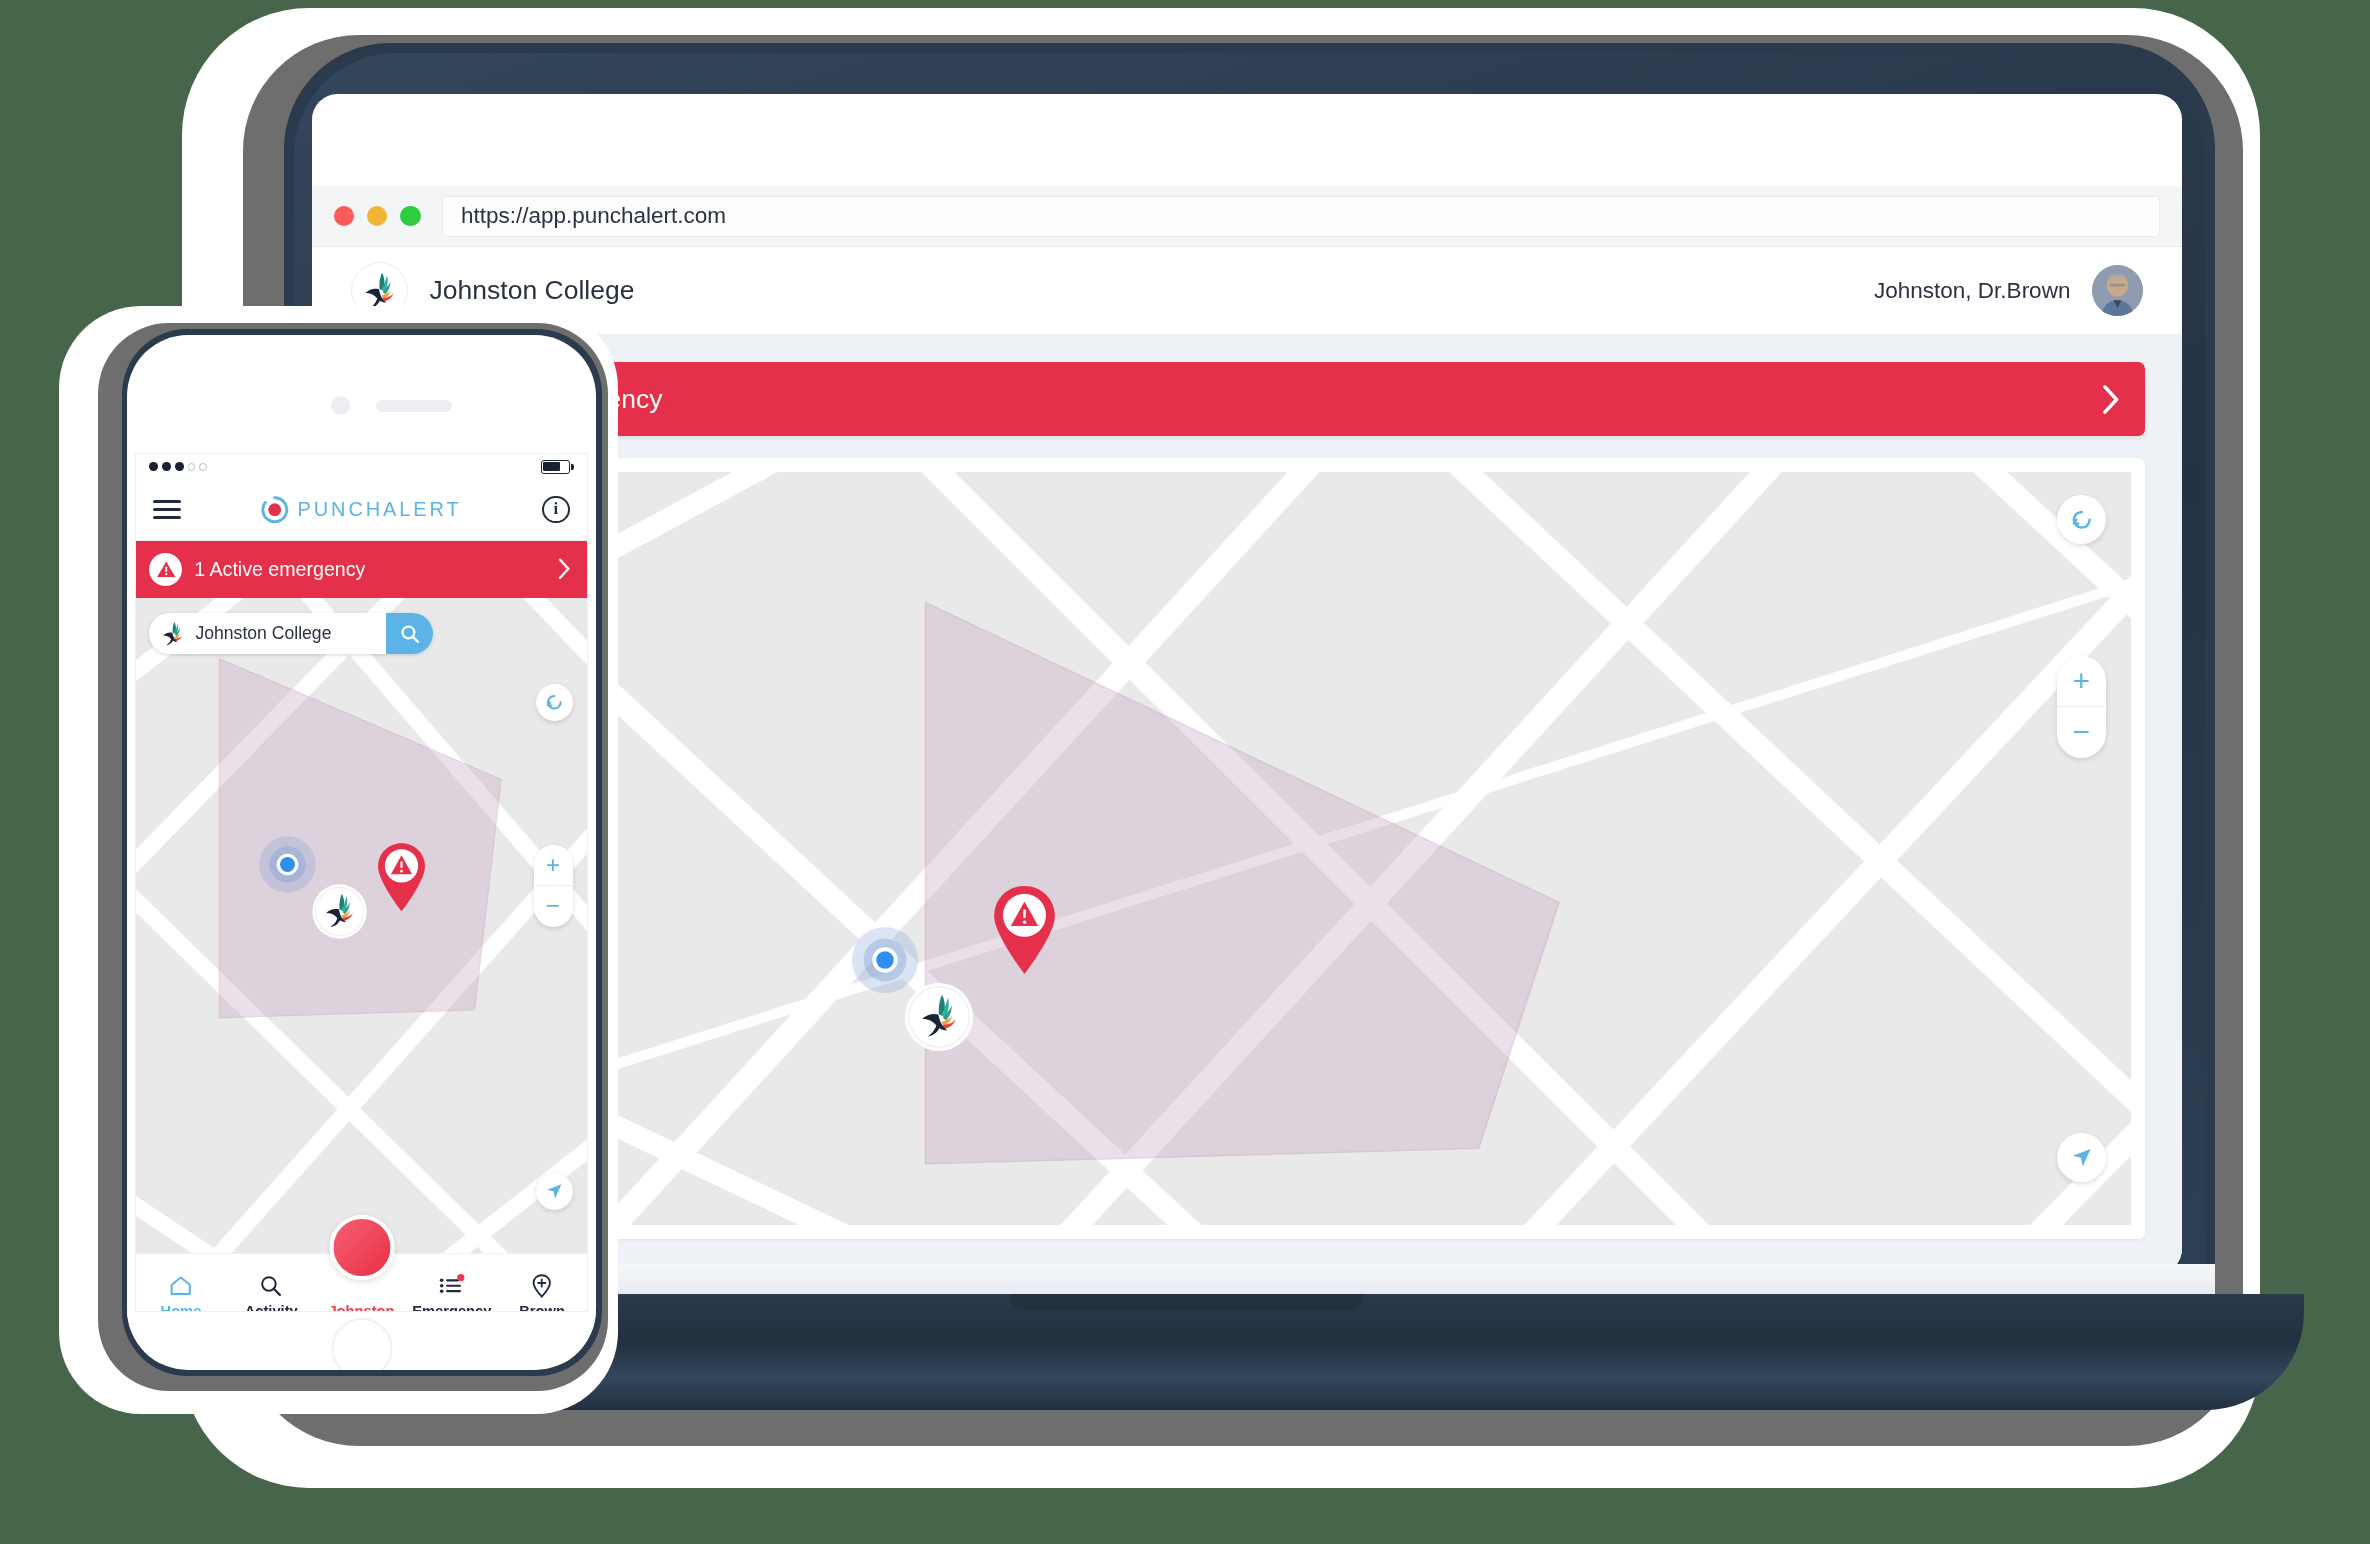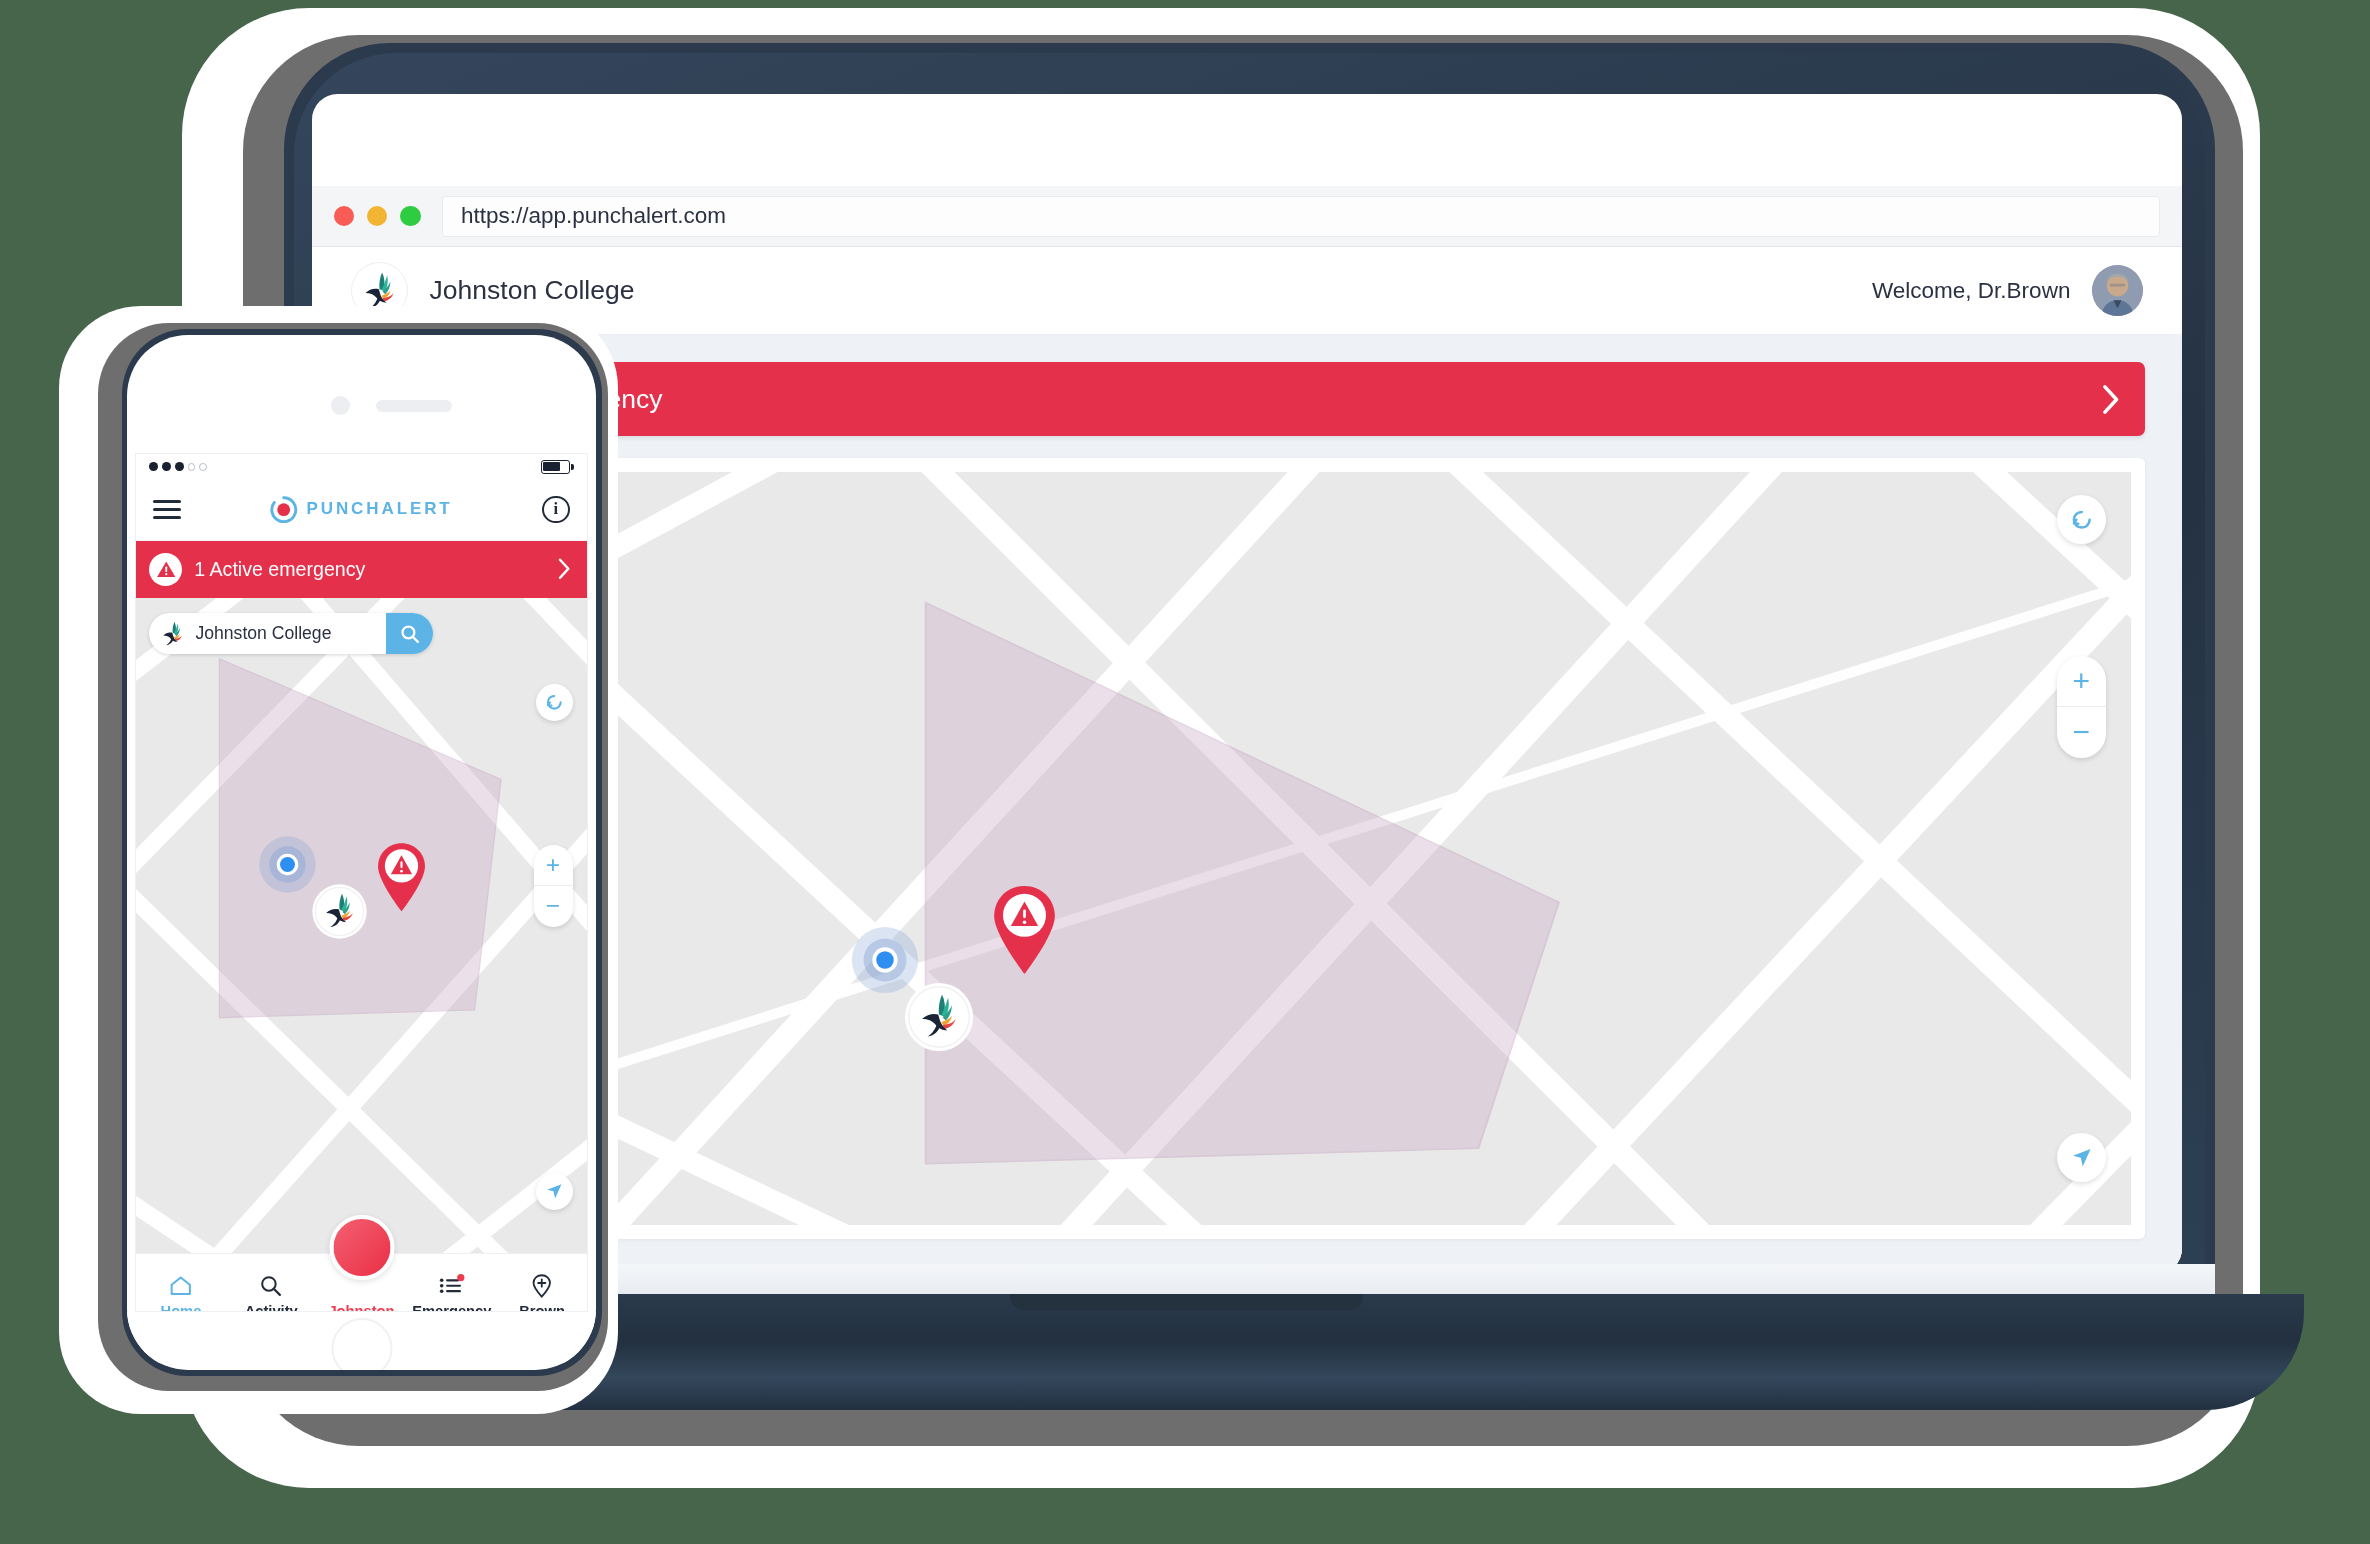--- a/index.html
+++ b/index.html
@@ -204,21 +204,21 @@
   .batt-fill { width: 72%; height: 100%; background: #1a2130; border-radius: 1px; }
   .batt-tip { width: 2.9px; height: 5.9px; background: #1a2130; margin-left: 1px; border-radius: 0 2px 2px 0; }
 
   .phone-navbar {
     height: 61px; background: #fff; display: flex; align-items: center;
     padding: 0 17.6px; border-bottom: 1px solid #f0f1f4;
   }
   .hamburger { display: flex; flex-direction: column; gap: 4.9px; }
   .hamburger span { width: 27.4px; height: 3.4px; background: #222b3a; border-radius: 2px; }
   .brand-wrap { flex: 1; display: flex; align-items: center; justify-content: center; gap: 8.8px; }
-  .brand-text { font-size: 17px; letter-spacing: 2.9px; color: #5bb4e5; font-weight: bold; }
+  .brand-text { font-size: 20px; letter-spacing: 2.9px; color: #5bb4e5; font-weight: normal; }
   .info-icon {
     width: 27.4px; height: 27.4px; border-radius: 50%; border: 2.2px solid #222b3a;
     display: flex; align-items: center; justify-content: center;
     font-size: 16.7px; font-weight: bold; color: #222b3a; font-family: "Liberation Serif", serif;
   }
 
   .phone-banner {
     height: 57px; background: #e5304b; display: flex; align-items: center;
     padding: 0 13.7px;
   }
@@ -298,21 +298,21 @@
             <path d="M44 8 C46 17 45 26 40 34 L35 31 C39 23 42 15 44 8 Z" fill="#2bb39a"></path>
             <path d="M49 18 C49 26 46 33 41 38 L37 34 C42 29 47 24 49 18 Z" fill="#2f9e8a"></path>
             <path d="M49 32 C48 38 44 43 38 45 L35 40 C41 38 46 36 49 32 Z" fill="#f0a32e"></path>
             <path d="M54 36 C52 43 46 48 39 49 L37 44 C45 43 51 41 54 36 Z" fill="#e2453f"></path>
             <path d="M31 30 C24 28 16 30 10 36 C17 36 23 38 27 43 C31 48 36 51 43 51 C38 47 34 42 33 37 Z" fill="#1b2436"></path>
             <path d="M30 40 C28 48 24 55 17 59 C26 58 32 52 34 44 Z" fill="#1b2436"></path>
           </svg>
         </div>
         <div class="org-name">Johnston College</div>
         <div class="header-right">
-          <div class="welcome-text">Welcome, Dr.Brown</div>
+          <div class="welcome-text">Johnston, Dr.Brown</div>
           <div class="avatar">
             <svg width="51" height="51" viewBox="0 0 52 52">
               <circle cx="26" cy="26" r="26" fill="#8e9bb0"></circle>
               <circle cx="26" cy="21" r="11" fill="#c9a98c"></circle>
               <path d="M26 9 C33 9 37 13 37 18 C37 14 33 12 26 12 C19 12 15 14 15 18 C15 13 19 9 26 9 Z" fill="#9ea8ad"></path>
               <rect x="18" y="19" width="16" height="3" rx="1.5" fill="#7a7f88" opacity="0.55"></rect>
               <path d="M10 52 C10 42 17 36 26 36 C35 36 42 42 42 52 Z" fill="#5d7596"></path>
               <path d="M22 36 L26 44 L30 36 Z" fill="#3c4a5e"></path>
             </svg>
           </div>

